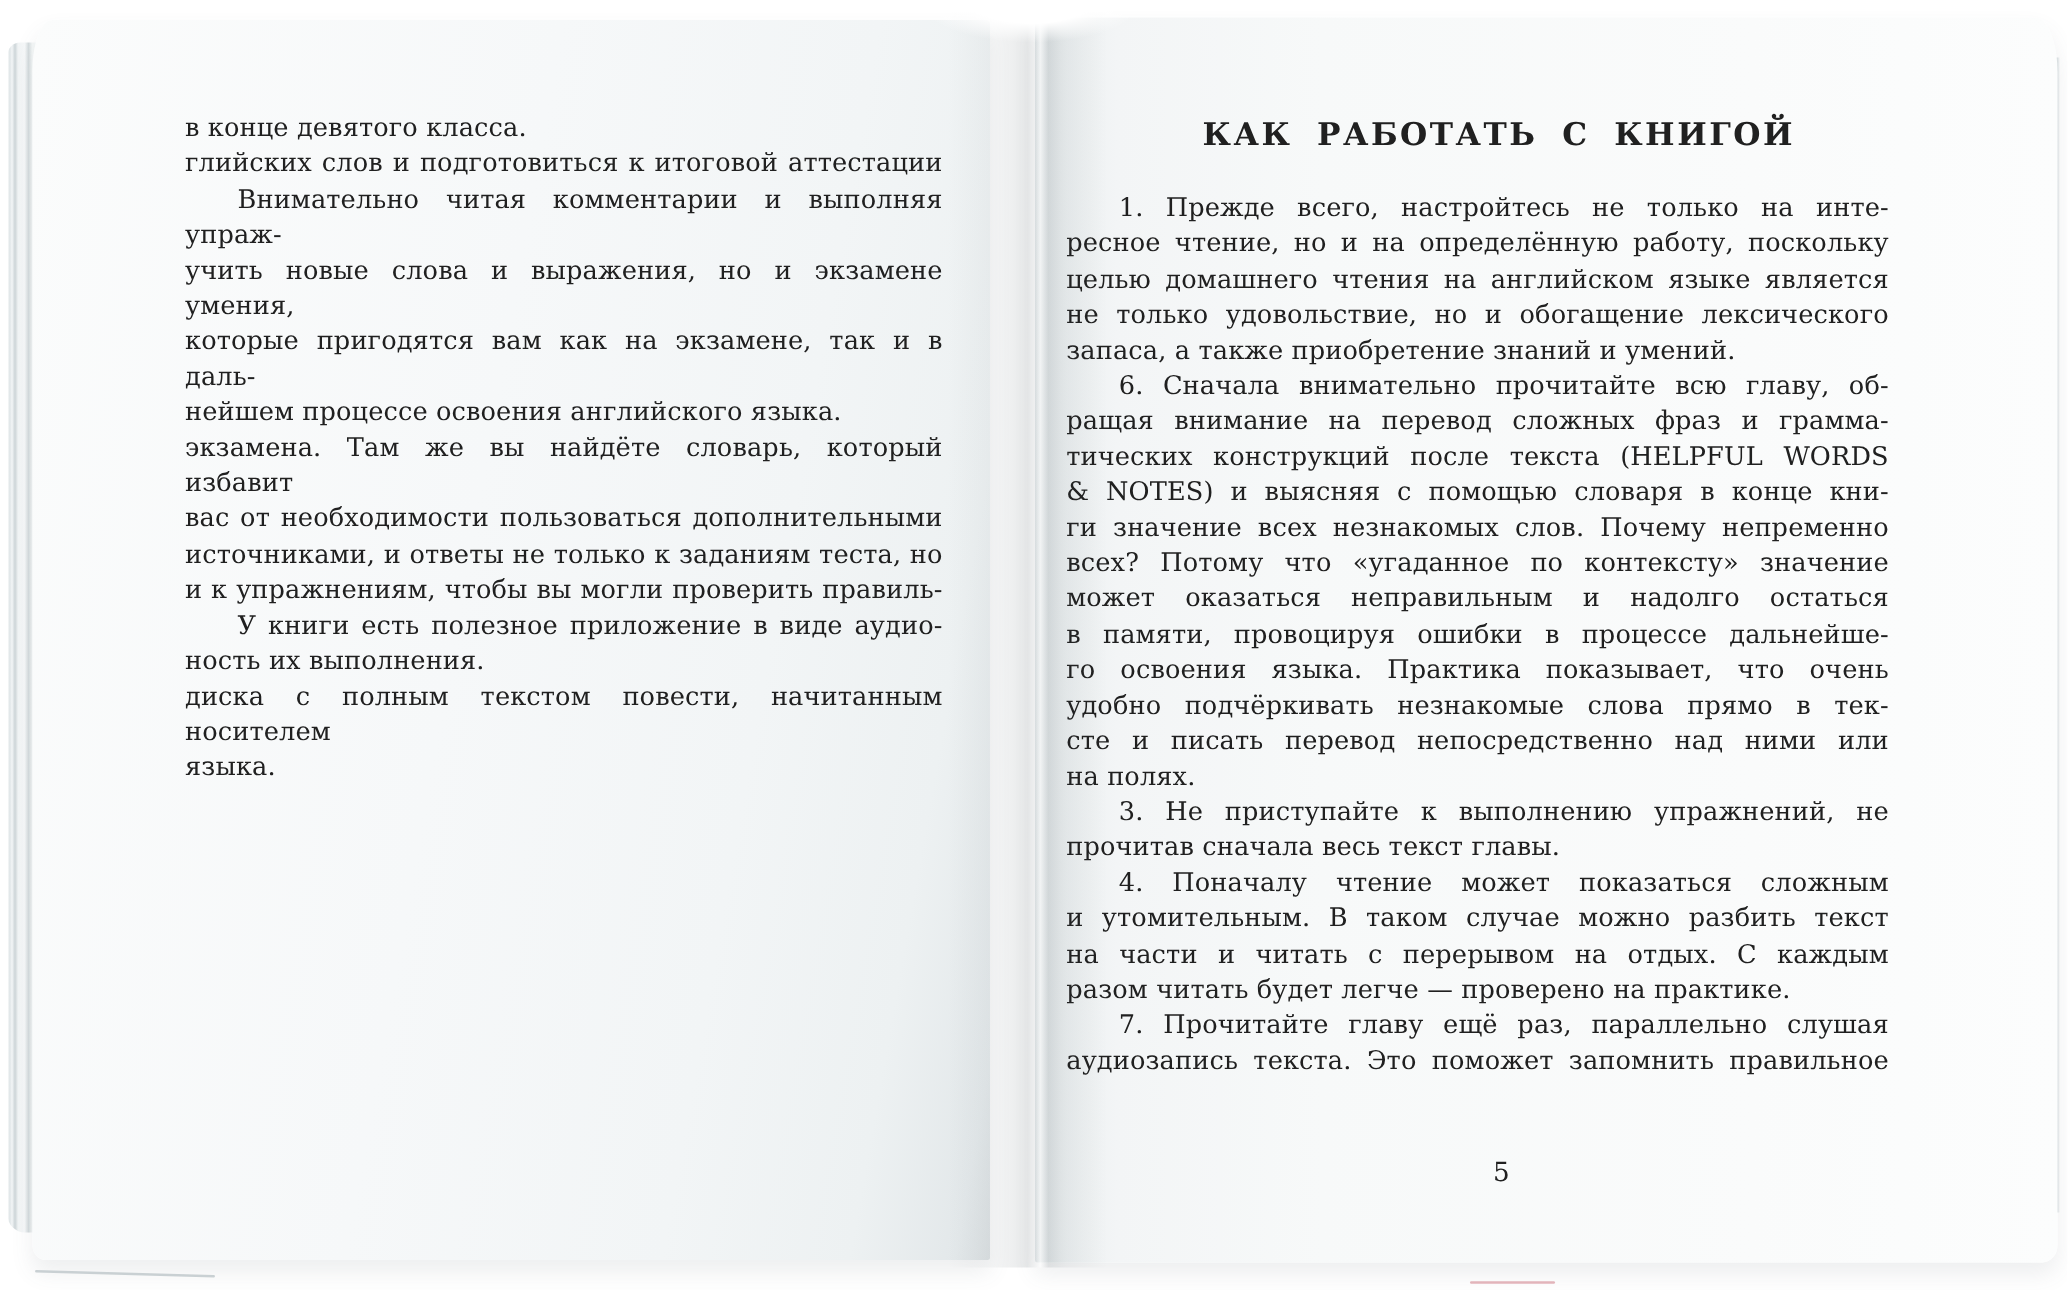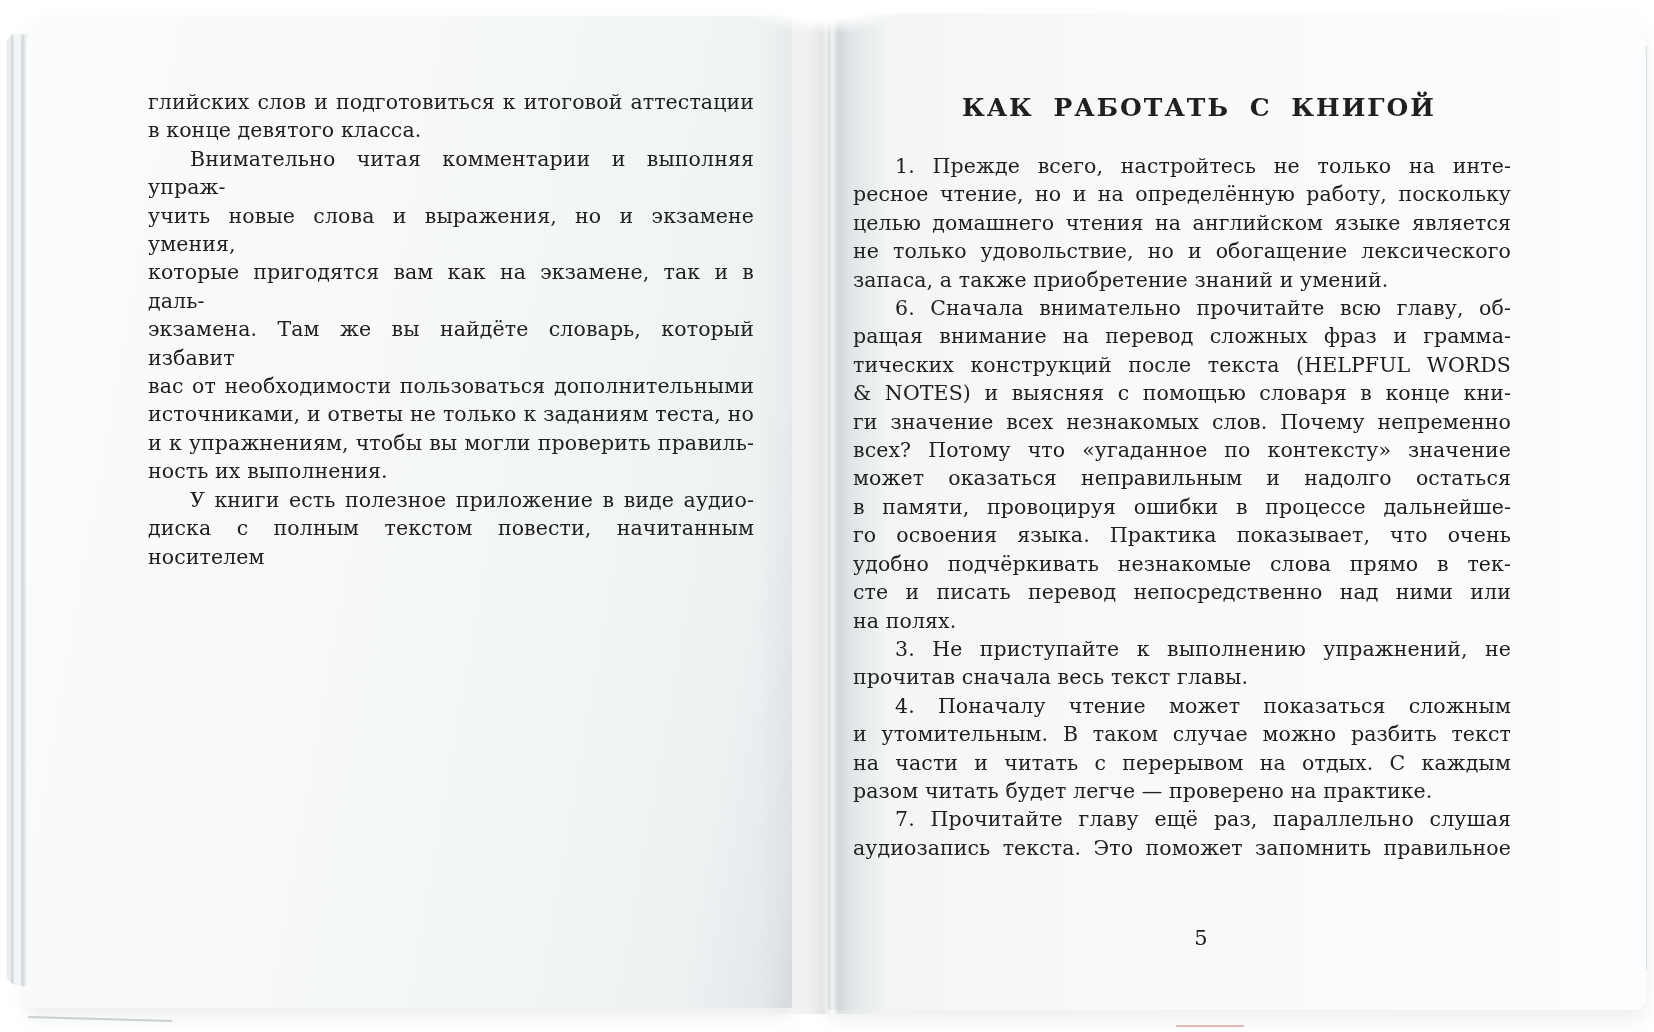--- a/index.html
+++ b/index.html
@@ -127,32 +127,34 @@
 </head>
 <body>
 
 <div class="stage">
 
   <div class="page-edges left"></div>
   <div class="page-edges right"></div>
 
   <div class="page left-page">
     <div class="text-block left-text">
+        <div class="line para-end">в конце девятого класса.</div>
         <div class="line">глийских слов и подготовиться к итоговой аттестации</div>
-        <div class="line para-end">в конце девятого класса.</div>
         <div class="line indent">Внимательно читая комментарии и выполняя упраж-</div>
         <div class="line">учить новые слова и выражения, но и экзамене умения,</div>
         <div class="line">которые пригодятся вам как на экзамене, так и в даль-</div>
+        <div class="line para-end">нейшем процессе освоения английского языка.</div>
         <div class="line">экзамена. Там же вы найдёте словарь, который избавит</div>
         <div class="line">вас от необходимости пользоваться дополнительными</div>
         <div class="line">источниками, и ответы не только к заданиям теста, но</div>
         <div class="line">и к упражнениям, чтобы вы могли проверить правиль-</div>
+        <div class="line indent">У книги есть полезное приложение в виде аудио-</div>
         <div class="line para-end">ность их выполнения.</div>
-        <div class="line indent">У книги есть полезное приложение в виде аудио-</div>
         <div class="line">диска с полным текстом повести, начитанным носителем</div>
+        <div class="line para-end">языка.</div>
       </div>
   </div>
 
   <div class="page right-page">
     <div class="text-block right-text">
       <h1 class="heading">КАК РАБОТАТЬ С КНИГОЙ</h1>
       <div>
           <div class="line indent">1. Прежде всего, настройтесь не только на инте-</div>
           <div class="line">ресное чтение, но и на определённую работу, поскольку</div>
           <div class="line">целью домашнего чтения на английском языке является</div>

